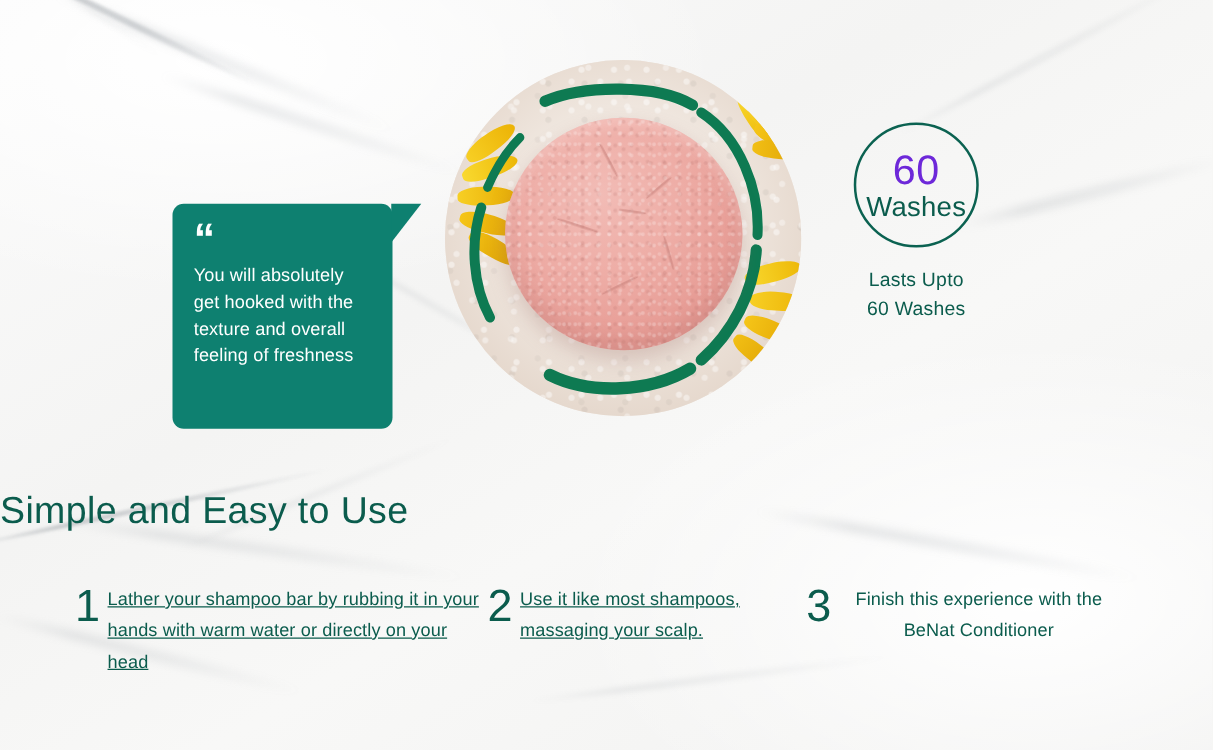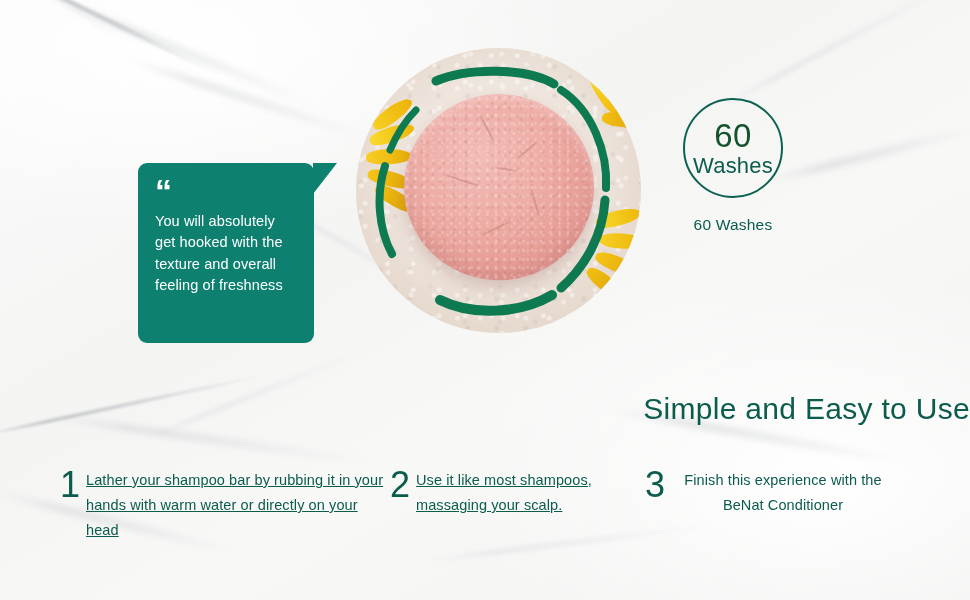--- a/index.html
+++ b/index.html
@@ -151,21 +151,21 @@
     margin:0 auto;
     border:2px solid #0B6251;
     border-radius:50%;
     display:flex;
     flex-direction:column;
     align-items:center;
     justify-content:center;
     line-height:1;
   }
   .badge-num {
-    color:#14532d;
+    color:#6d28d9;
     font-size:33px;
     letter-spacing:.5px;
     margin-bottom:3px;
   }
   .badge-unit {
     color:#0B5C4D;
     font-size:22px;
     letter-spacing:.2px;
   }
   .badge-caption {
@@ -173,25 +173,24 @@
     color:#0B5C4D;
     font-size:15.5px;
     line-height:1.5;
     letter-spacing:.2px;
   }
 
   
   .headline {
     position:absolute;
     left:0; right:0; top:392px;
-    text-align:right;
+    text-align:left;
     color:#0B5C4D;
     font-size:30px;
     letter-spacing:.3px;
-    padding-left:16px;
   }
 
   
   .steps {
     position:absolute;
     left:60px; top:468px;
     width:860px;
     display:flex;
   }
   .step { display:flex; align-items:flex-start; }
@@ -286,20 +285,21 @@
     <div class="quote-mark">“</div>
     <div class="quote-text">You will absolutely get hooked with the texture and overall feeling of freshness</div>
   </div>
 
   <div class="badge-wrap">
     <div class="badge-circle">
       <div class="badge-num">60</div>
       <div class="badge-unit">Washes</div>
     </div>
     <div class="badge-caption">
+      <div>Lasts Upto</div>
       <div>60 Washes</div>
     </div>
   </div>
 
   <div class="headline">Simple and Easy to Use</div>
 
   <div class="steps">
     <div class="step step-1">
       <div class="step-num">1</div>
       <div class="step-text">Lather your shampoo bar by rubbing it in your hands with warm water or directly on your head</div>

